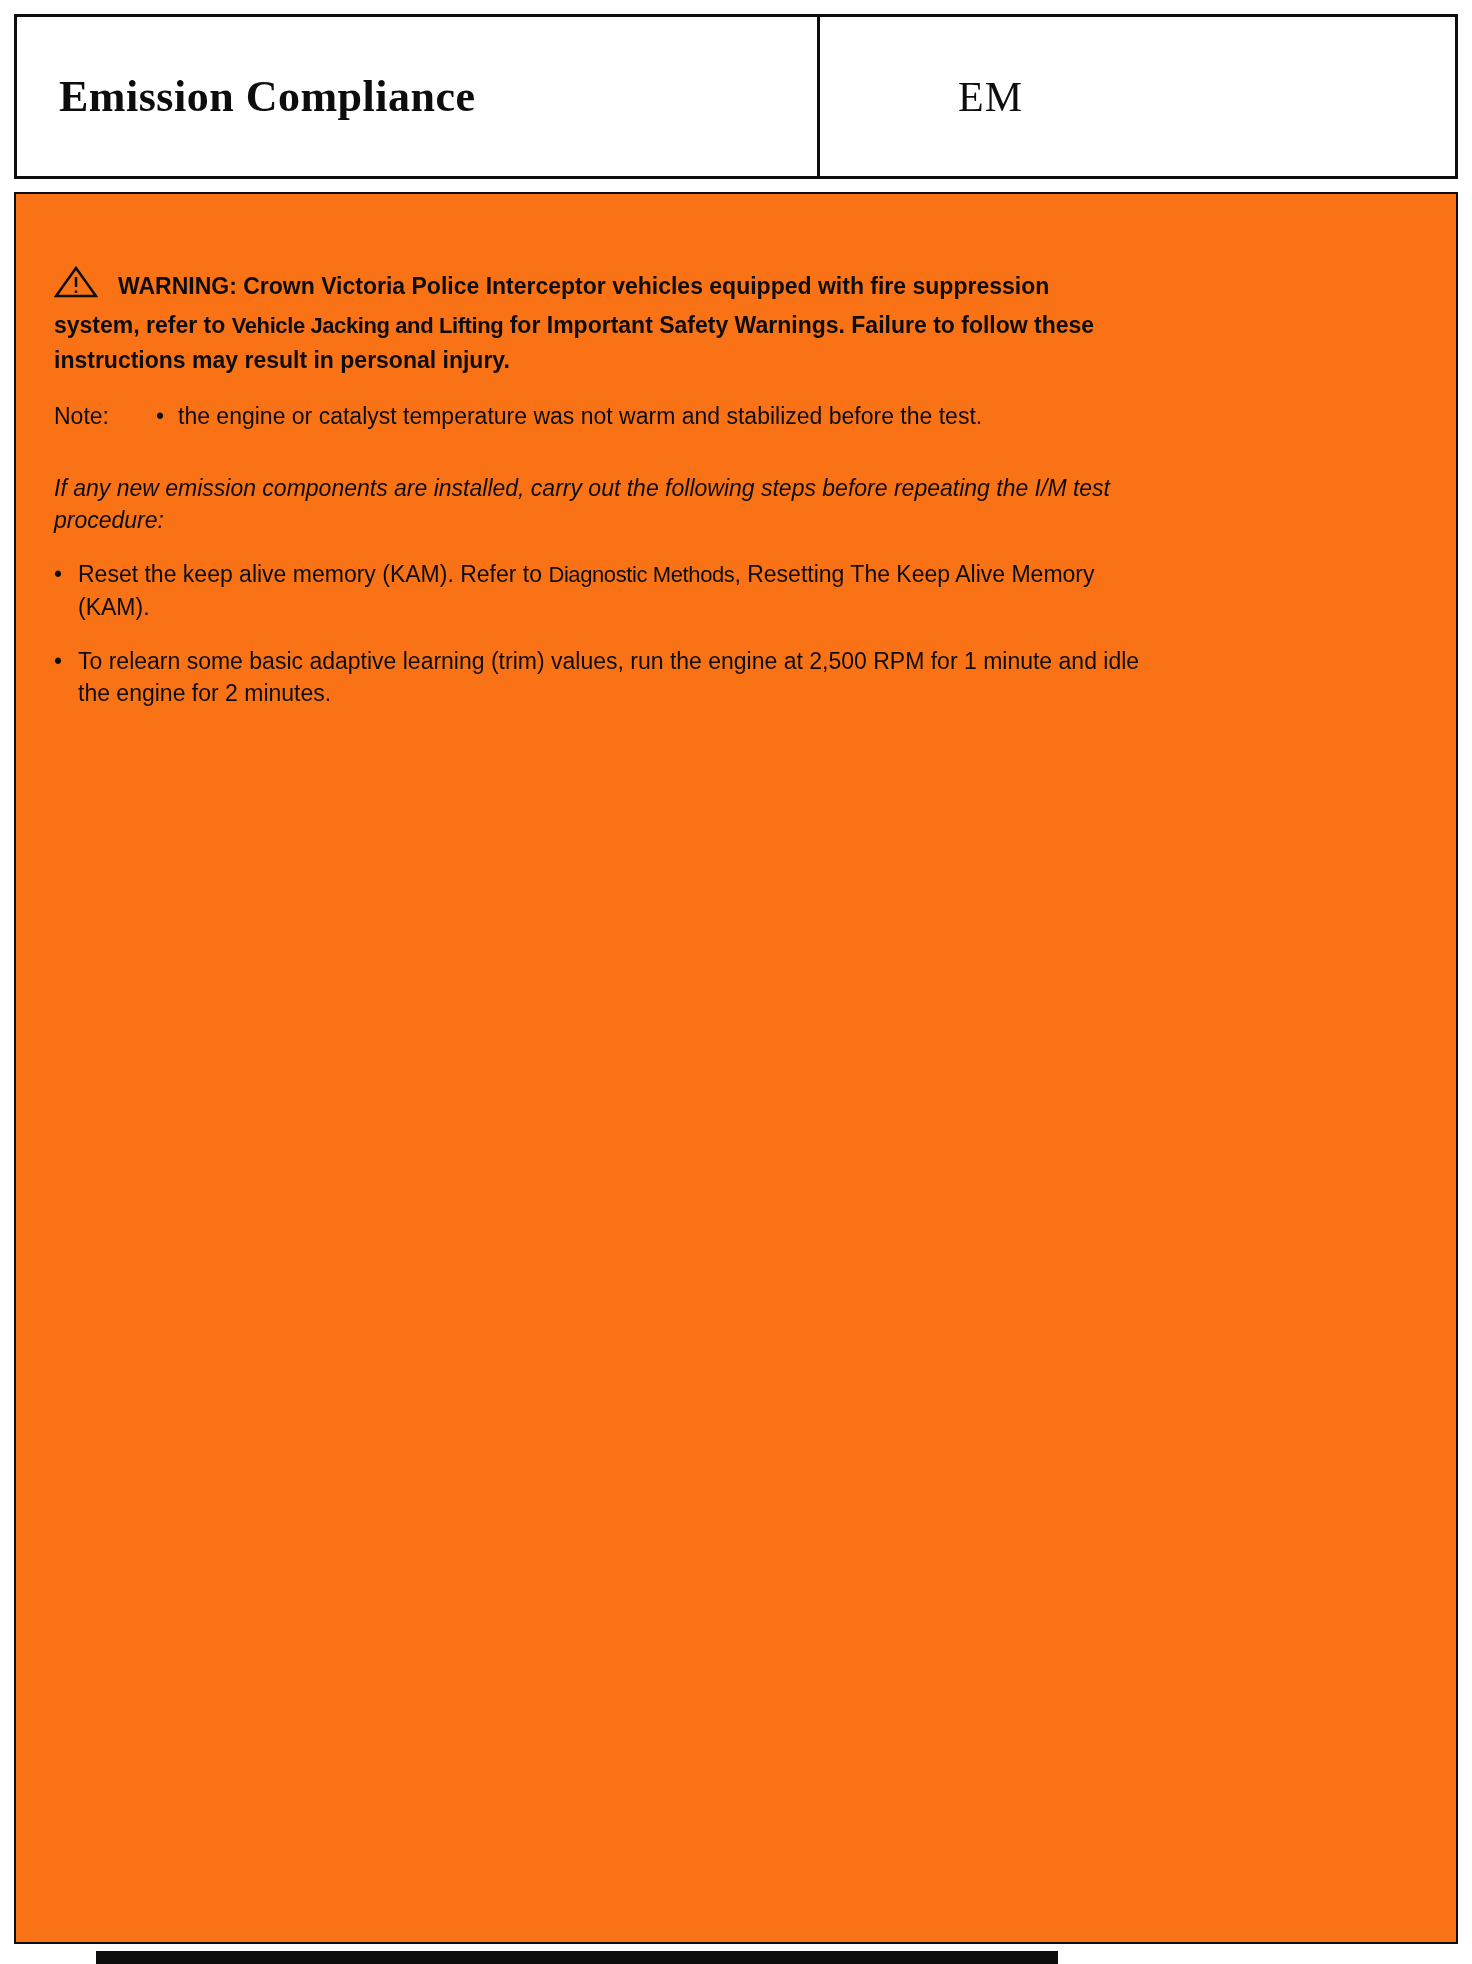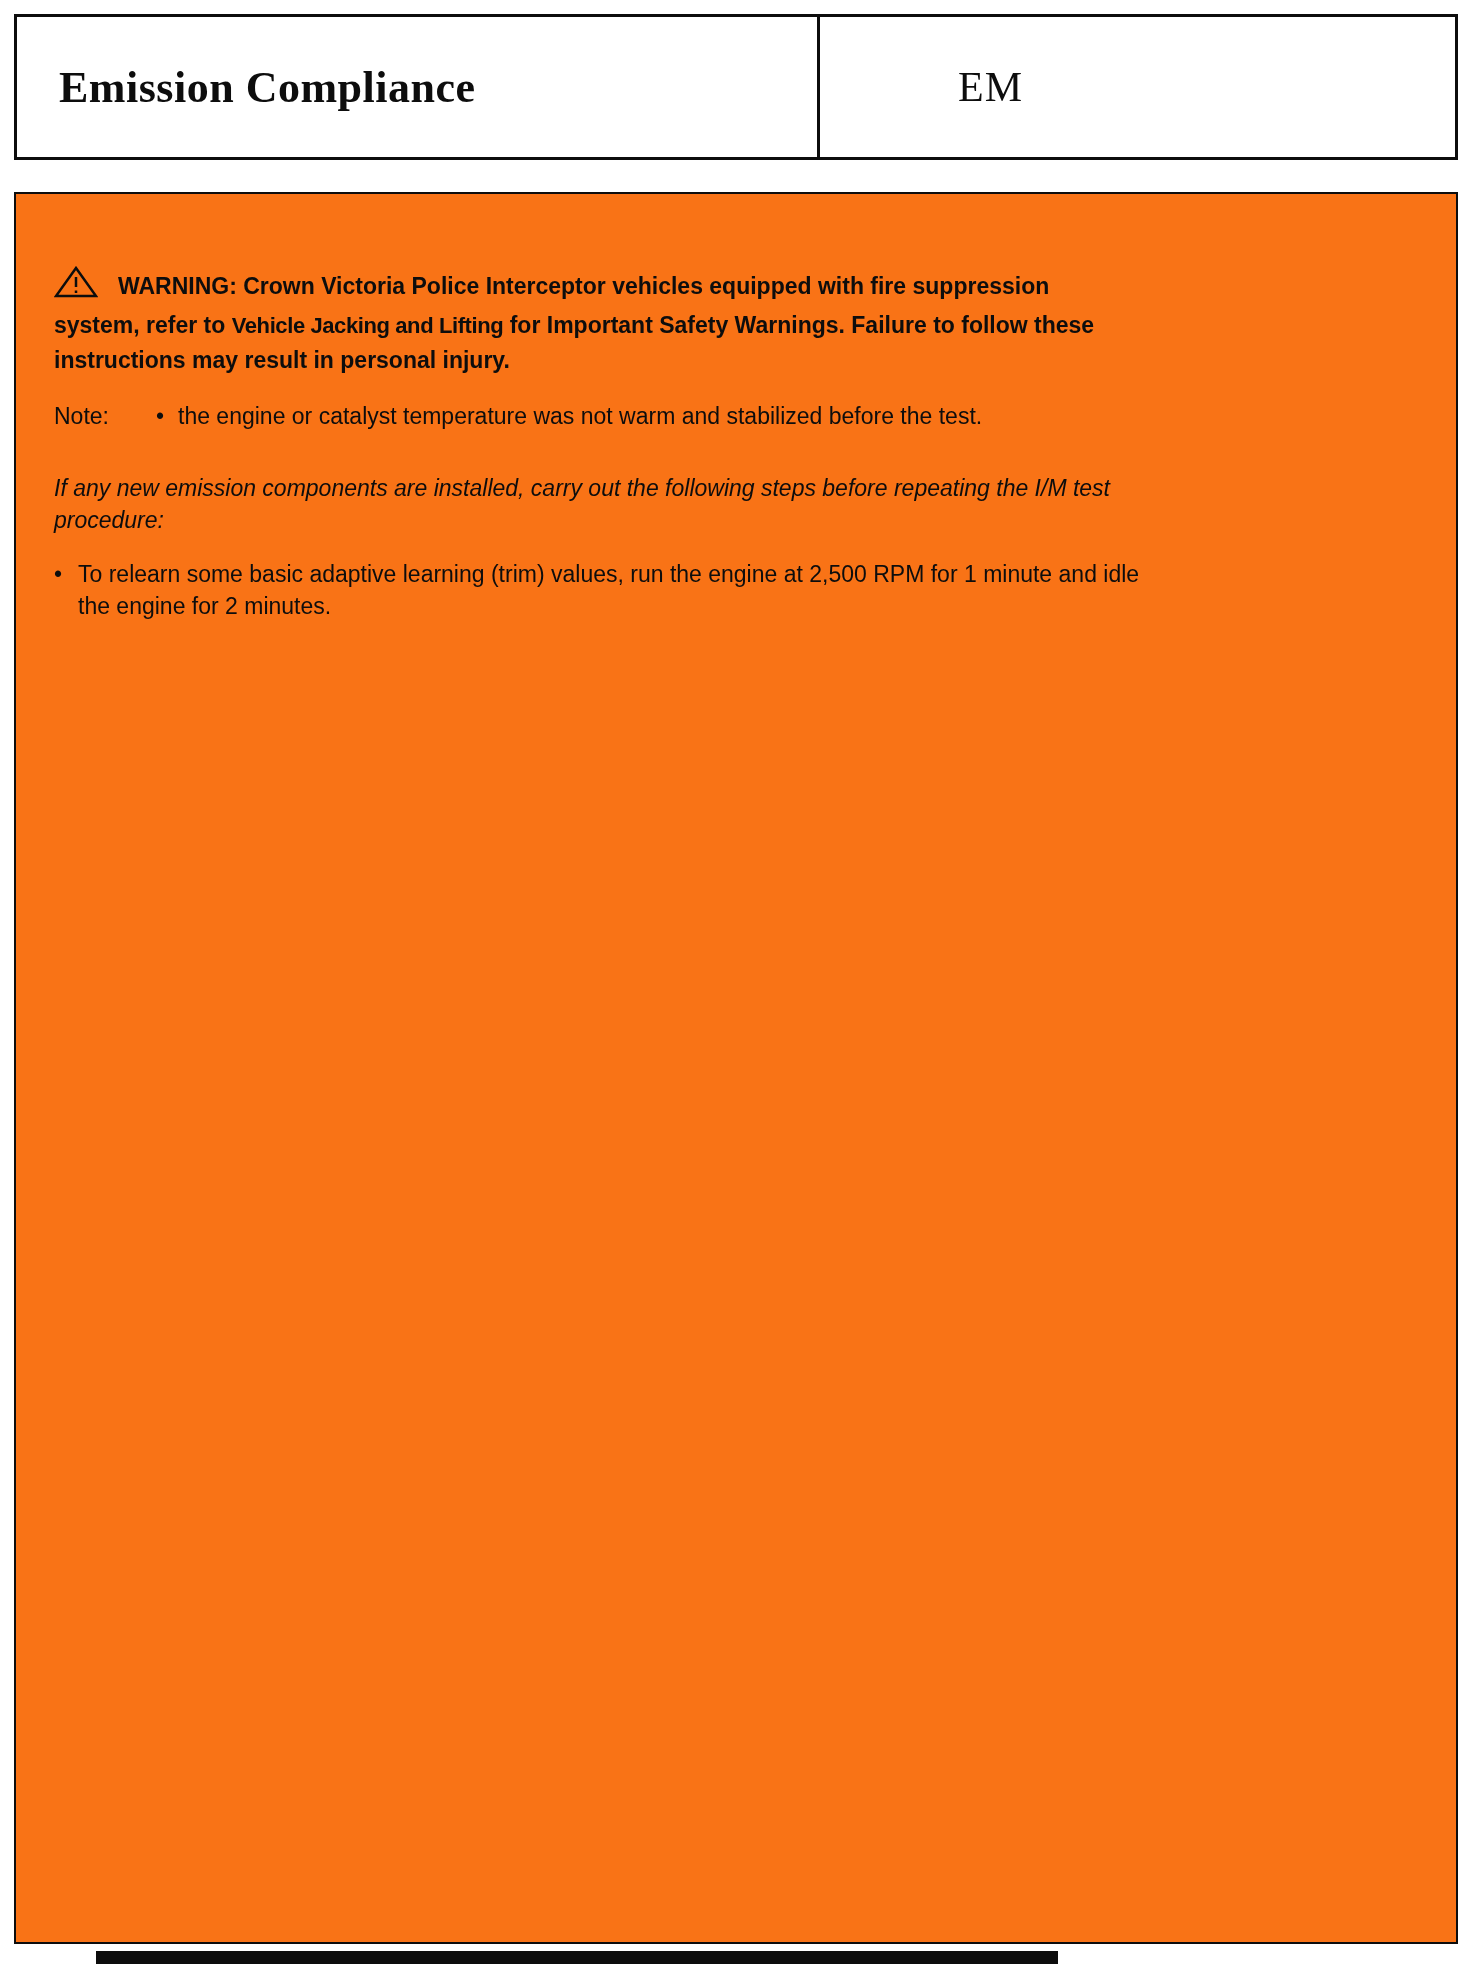--- a/index.html
+++ b/index.html
@@ -15,21 +15,21 @@
     color: #0d0d0d;
     overflow: hidden;
   }
 
   
   .header-box {
     position: absolute;
     top: 14px;
     left: 14px;
     right: 14px;
-    height: 146px;
+    height: 165px;
     border: 3px solid #0d0d0d;
     display: flex;
     box-sizing: border-box;
     background: #ffffff;
   }
   .header-title-cell {
     flex: 0 0 800px;
     display: flex;
     align-items: center;
     padding-left: 42px;
@@ -182,20 +182,24 @@
           <div class="note-bullet">
             <span class="bullet-marker"></span>
             <span>the engine or catalyst temperature was not warm and stabilized before the test.</span>
           </div>
         </div>
       </div>
     </div>
 
     <p class="plain-para">If any new emission components are installed, carry out the following steps before repeating the I/M test procedure:</p>
 
+    <div class="step-item">
+      <span class="step-marker"></span>
+      <span class="step-body"><span>Reset the keep alive memory (KAM). Refer to </span><span class="ref-text">Diagnostic Methods</span><span>, Resetting The Keep Alive Memory (KAM).</span></span>
+    </div>
 
     <div class="step-item">
       <span class="step-marker"></span>
       <span class="step-body"><span>To relearn some basic adaptive learning (trim) values, run the engine at 2,500 RPM for 1 minute and idle the engine for 2 minutes.</span><span class="ref-text"></span><span></span></span>
     </div>
 
   </div>
 </div>
 
 <div class="scan-bar"></div>

